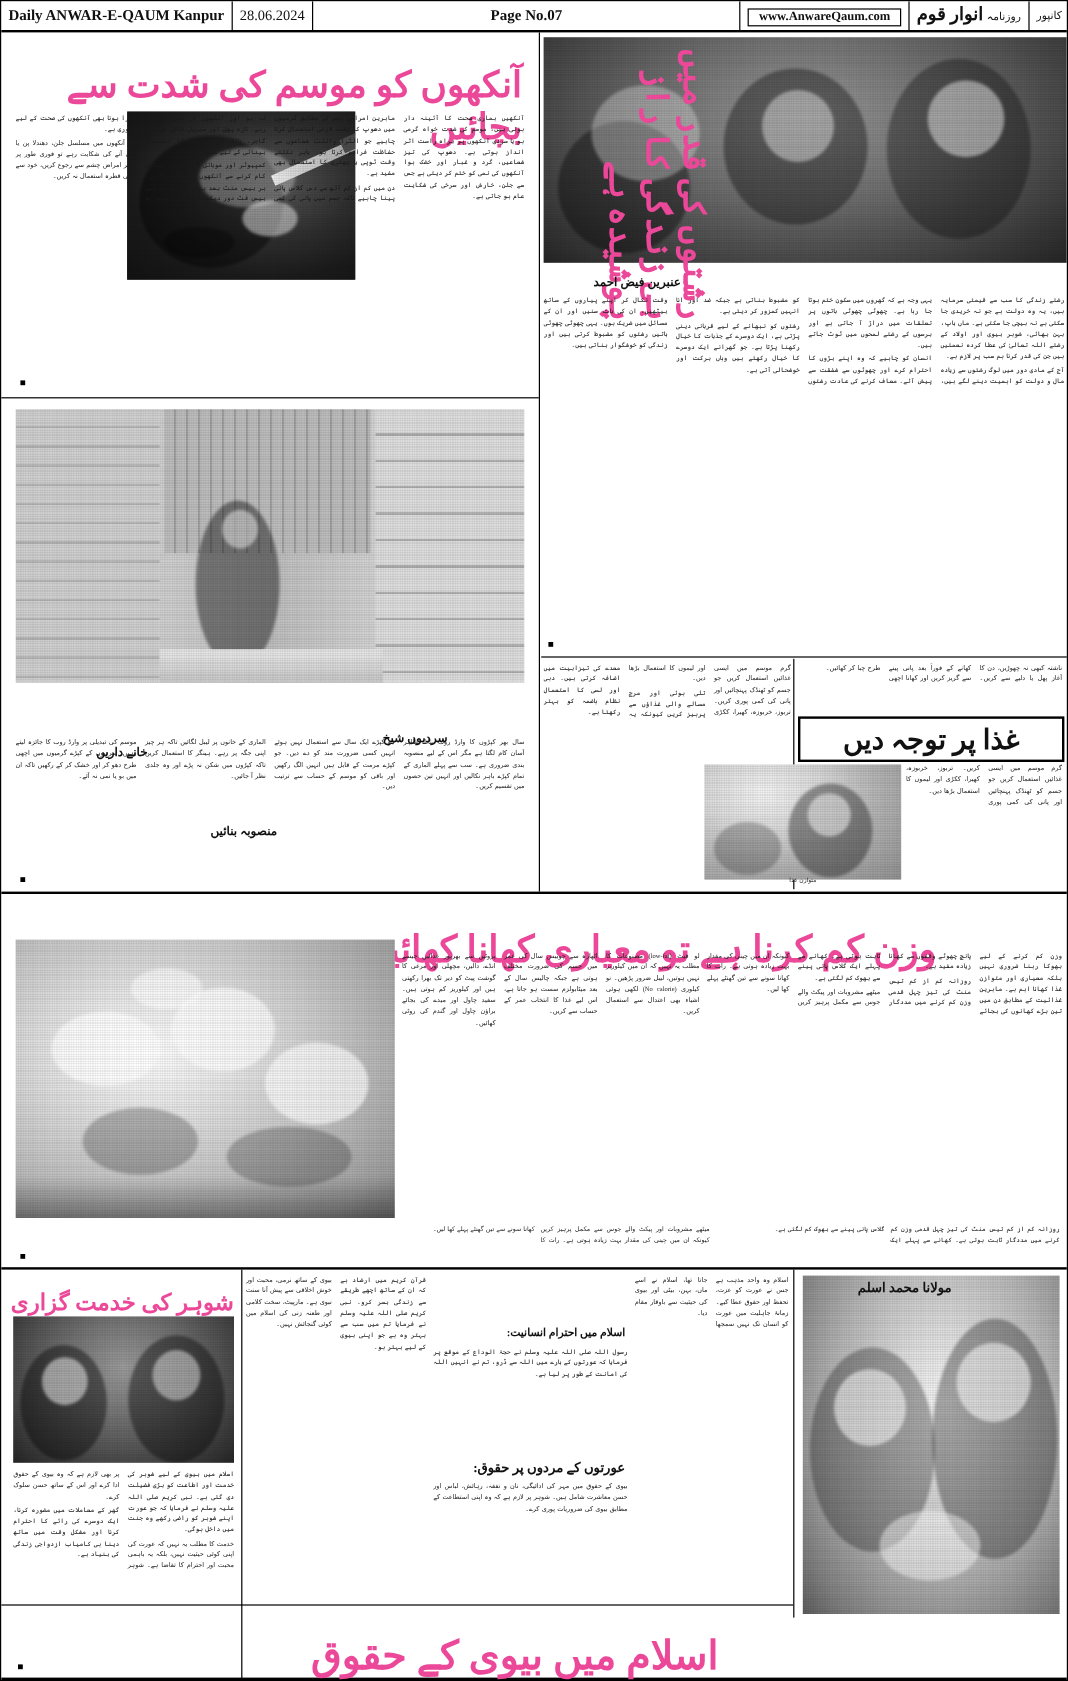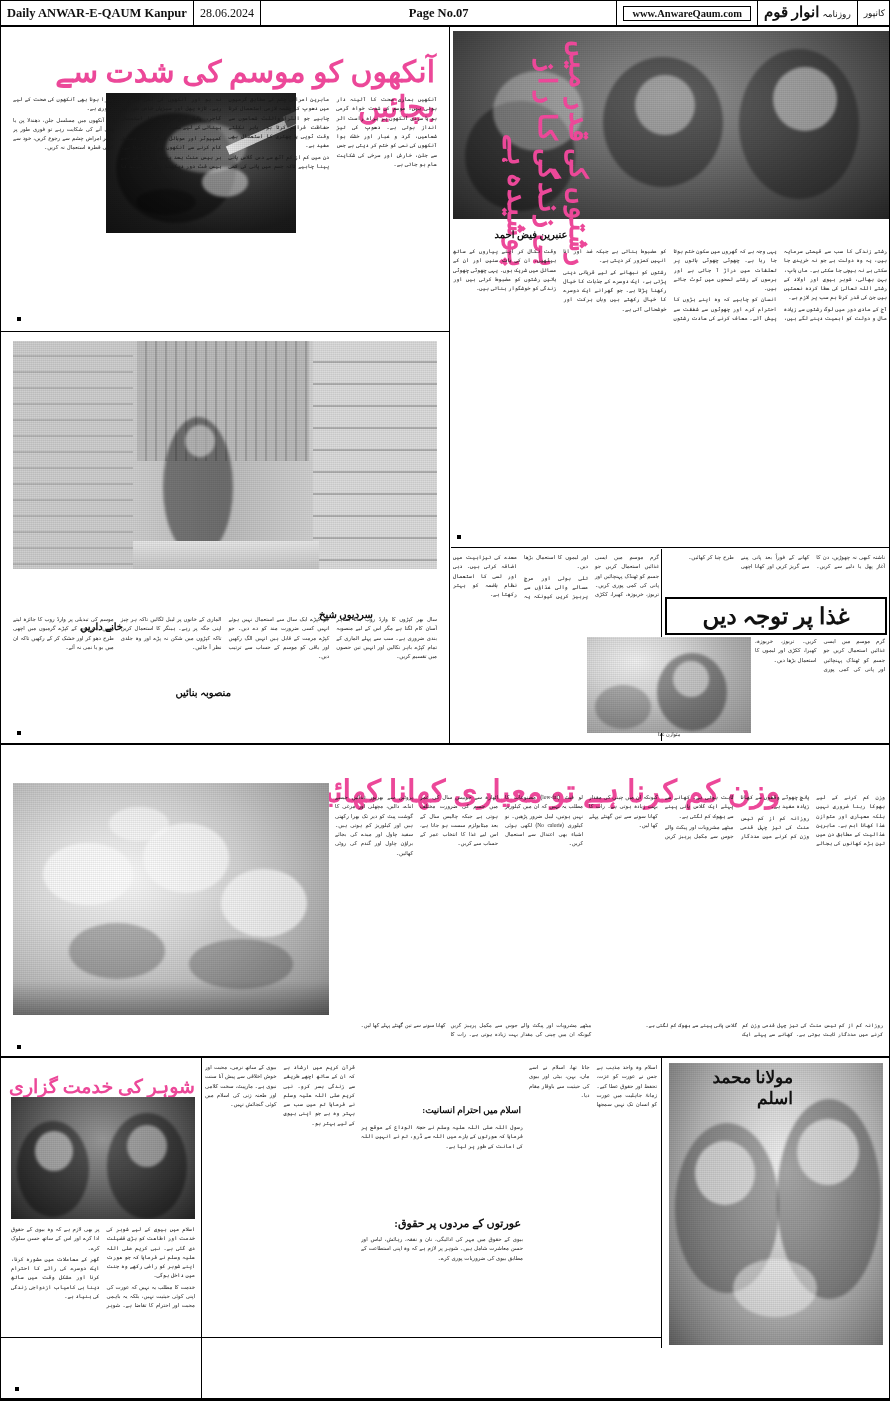--- a/index.html
+++ b/index.html
@@ -370,21 +370,21 @@
 
   <div class="photo ph-couple" style="left:668px; top:1062px; width:214px; height:282px;">
     <div class="blob" style="left:6px; top:60px; width:104px; height:170px; background:#5a5a5a; opacity:.45;"></div>
     <div class="blob l" style="left:26px; top:78px; width:60px; height:64px; background:#f4f4f4; opacity:.6;"></div>
     <div class="blob" style="left:108px; top:36px; width:104px; height:200px; background:#4d4d4d; opacity:.45;"></div>
     <div class="blob l" style="left:128px; top:56px; width:62px; height:66px; background:#f6f6f6; opacity:.6;"></div>
     <div class="blob l" style="left:64px; top:196px; width:84px; height:58px; background:#ededed; opacity:.5;"></div>
     <div class="grain"></div>
   </div>
 
-  <div class="byline" style="left:672px; top:1066px; width:120px; text-align:right; font-size:17px;">مولانا محمد اسلم</div>
+  <div class="byline" style="left:672px; top:1066px; width:120px; text-align:right; font-size:11px;">مولانا محمد اسلم</div>
 
   <div class="subhead" style="left:360px; top:1104px; width:160px; font-size:9px;">اسلام میں احترام انسانیت:</div>
   <div class="subhead" style="left:360px; top:1216px; width:160px; font-size:11px;">عورتوں کے مردوں پر حقوق:</div>
 
   <div class="body c2" style="left:204px; top:1062px; width:150px; height:268px; column-count:2;">
     <p>قرآن کریم میں ارشاد ہے کہ ان کے ساتھ اچھے طریقے سے زندگی بسر کرو۔ نبی کریم صلی اللہ علیہ وسلم نے فرمایا تم میں سب سے بہتر وہ ہے جو اپنی بیوی کے لیے بہتر ہو۔</p>
     <p>بیوی کے ساتھ نرمی، محبت اور خوش اخلاقی سے پیش آنا سنت نبوی ہے۔ مارپیٹ، سخت کلامی اور طعنہ زنی کی اسلام میں کوئی گنجائش نہیں۔</p>
   </div>
 
   <div class="body" style="left:360px; top:1122px; width:162px; height:86px; column-count:1;">
@@ -392,14 +392,15 @@
   </div>
 
   <div class="body" style="left:360px; top:1234px; width:162px; height:98px; column-count:1;">
     <p>بیوی کے حقوق میں مہر کی ادائیگی، نان و نفقہ، رہائش، لباس اور حسن معاشرت شامل ہیں۔ شوہر پر لازم ہے کہ وہ اپنی استطاعت کے مطابق بیوی کی ضروریات پوری کرے۔</p>
   </div>
 
   <div class="body c2" style="left:528px; top:1062px; width:128px; height:268px; column-count:2;">
     <p>اسلام وہ واحد مذہب ہے جس نے عورت کو عزت، تحفظ اور حقوق عطا کیے۔ زمانۂ جاہلیت میں عورت کو انسان تک نہیں سمجھا جاتا تھا، اسلام نے اسے ماں، بہن، بیٹی اور بیوی کی حیثیت سے باوقار مقام دیا۔</p>
   </div>
 
+  <h1 class="headline" style="left:200px; top:1340px; width:456px; font-size:33px; text-align:center;">اسلام میں بیوی کے حقوق</h1>
 
 </div>
 
 </body></html>

